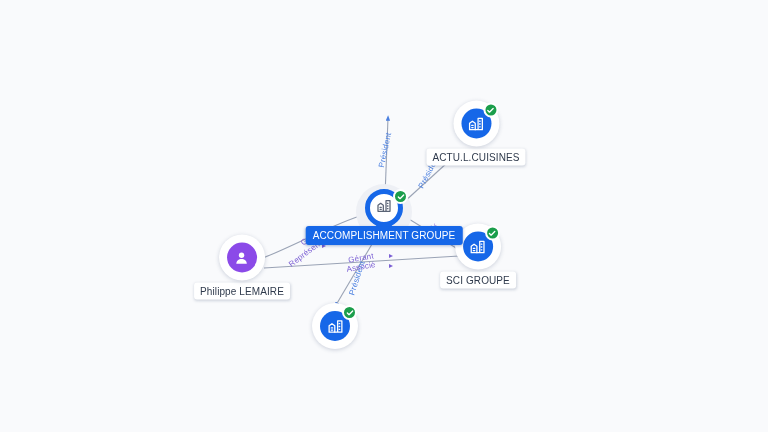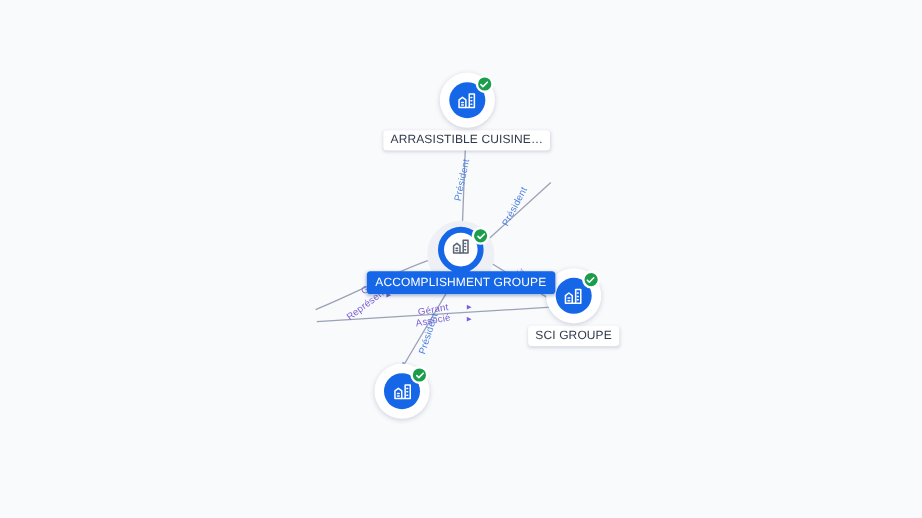--- a/index.html
+++ b/index.html
@@ -218,38 +218,38 @@
   <div class="edge-label blue" style="left:357px; top:278px; transform:translate(-50%,-50%) rotate(-72deg);">Président</div>
 
   <div class="edge-label purple" style="left:312px; top:236px; transform:translate(-50%,-50%) rotate(-37deg);">Gérant</div>
 
   <div class="edge-label purple" style="left:310px; top:250px; transform:translate(-50%,-50%) rotate(-37deg);">Représentant</div>
 
   <div class="edge-label purple" style="left:361px; top:258px; transform:translate(-50%,-50%) rotate(-10deg);">Gérant</div>
 
   <div class="edge-label purple" style="left:361px; top:267px; transform:translate(-50%,-50%) rotate(-10deg);">Associé</div>
 
-  <div class="node" style="left:389px; top:93px;">
+
+  <div class="node" style="left:476px; top:133px;">
     <div class="node-halo">
       <div class="node-disc">
         <svg width="17" height="17" viewBox="0 0 24 24" fill="none" stroke="#ffffff" stroke-width="1.8" stroke-linecap="round" stroke-linejoin="round">
           <path d="M3 20h8V11L7 8 3 11z"></path>
           <path d="M11 20h10V4h-6v16"></path>
           <path d="M6 14h2M6 17h2M17 8h1M17 12h1M17 16h1"></path>
         </svg>
       </div>
       <span class="badge-check">
         <svg width="8" height="8" viewBox="0 0 24 24" fill="none" stroke="#ffffff" stroke-width="4" stroke-linecap="round" stroke-linejoin="round">
             <path d="M4 12l5 5L20 6"></path>
           </svg>
       </span>
     </div>
-    <div class="node-label">ARRASISTIBLE CUISINE…</div>
-  </div>
-
+    <div class="node-label">ACTU.L.CUISINES</div>
+  </div>
 
   <div class="node" style="left:478px; top:256px;">
     <div class="node-halo">
       <div class="node-disc">
         <svg width="17" height="17" viewBox="0 0 24 24" fill="none" stroke="#ffffff" stroke-width="1.8" stroke-linecap="round" stroke-linejoin="round">
           <path d="M3 20h8V11L7 8 3 11z"></path>
           <path d="M11 20h10V4h-6v16"></path>
           <path d="M6 14h2M6 17h2M17 8h1M17 12h1M17 16h1"></path>
         </svg>
       </div>
@@ -272,20 +272,31 @@
         </svg>
       </div>
       <span class="badge-check">
         <svg width="8" height="8" viewBox="0 0 24 24" fill="none" stroke="#ffffff" stroke-width="4" stroke-linecap="round" stroke-linejoin="round">
             <path d="M4 12l5 5L20 6"></path>
           </svg>
       </span>
     </div>
   </div>
 
+  <div class="node" style="left:242px; top:267px;">
+    <div class="node-halo">
+      <div class="node-disc person">
+        <svg width="17" height="17" viewBox="0 0 24 24" fill="#ffffff">
+          <circle cx="12" cy="8.2" r="3.8"></circle>
+          <path d="M4.6 20c0-4.1 3.3-6.6 7.4-6.6s7.4 2.5 7.4 6.6z"></path>
+        </svg>
+      </div>
+    </div>
+    <div class="node-label">Philippe LEMAIRE</div>
+  </div>
 
   <div class="node central" style="left:384px; top:212px;">
     <div class="node-halo">
       <div class="pin">
         <div class="pin-tail"></div>
         <div class="pin-body"></div>
         <span class="pin-icon">
           <svg width="16" height="16" viewBox="0 0 24 24" fill="none" stroke="#5b6475" stroke-width="1.9" stroke-linecap="round" stroke-linejoin="round">
             <path d="M3 20h8V11L7 8 3 11z"></path>
             <path d="M11 20h10V4h-6v16"></path>

